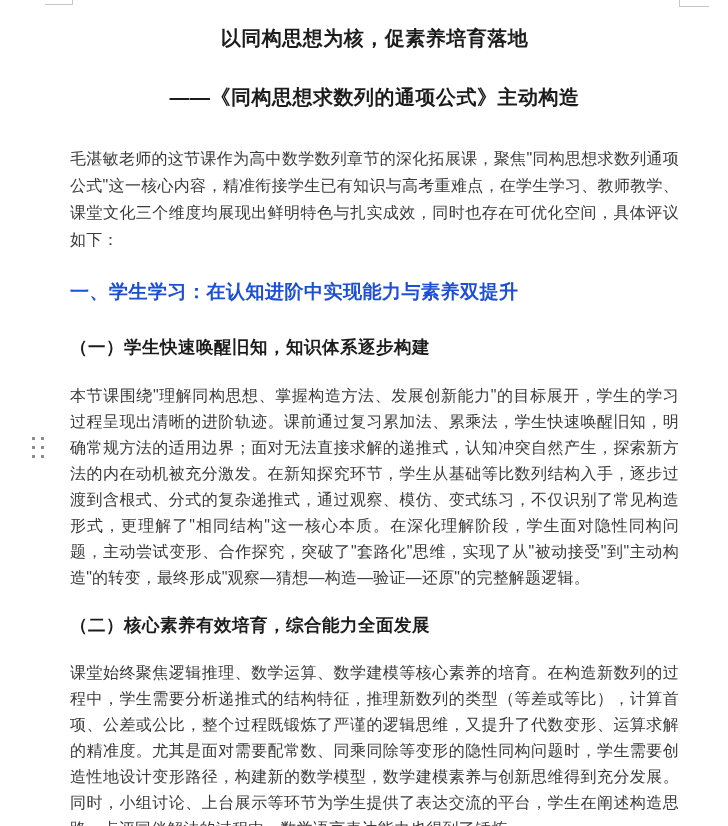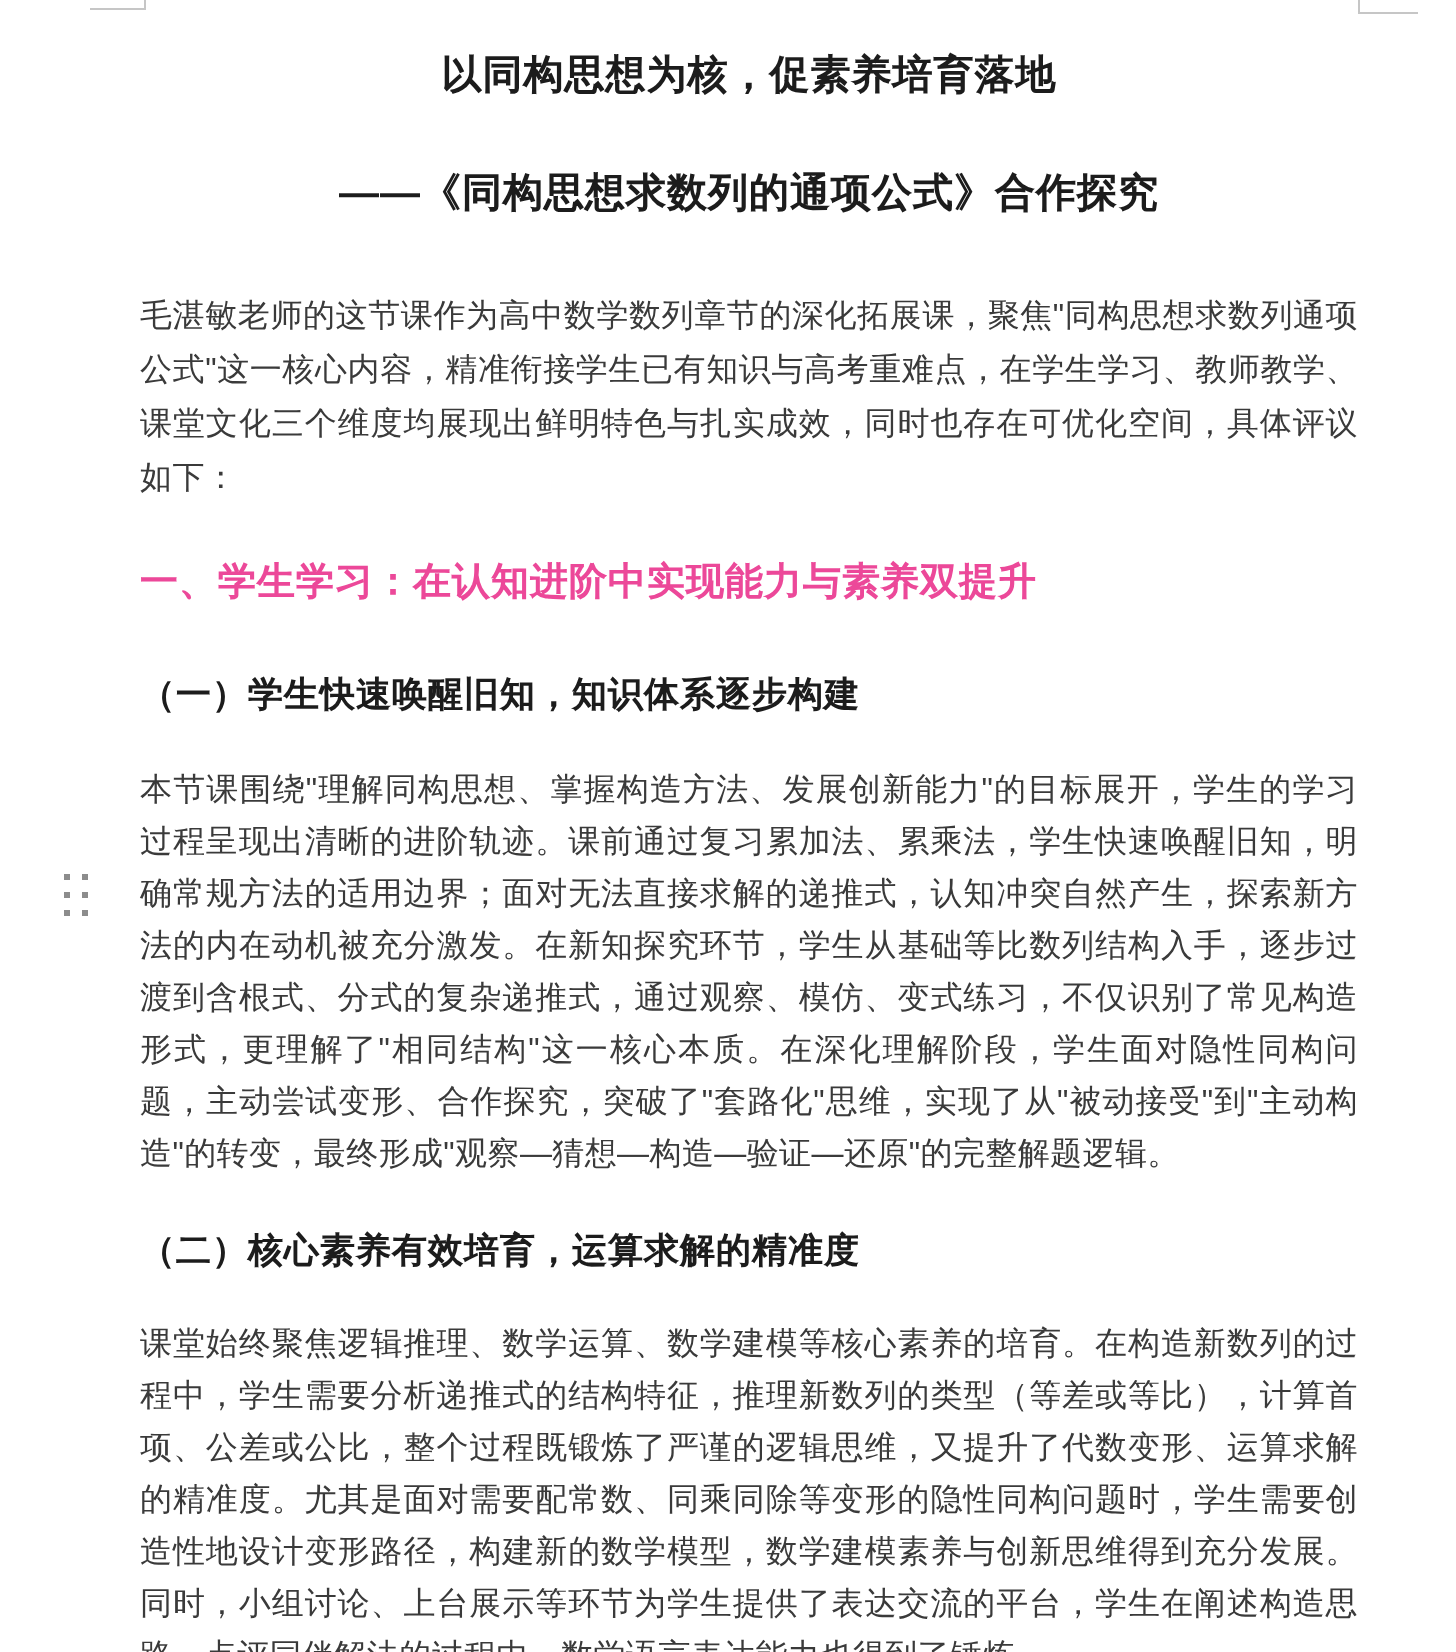--- a/index.html
+++ b/index.html
@@ -62,21 +62,21 @@
     color: #3a3a3a;
     text-align: justify;
     word-break: break-all;
     margin: 0;
   }
   .intro { margin-top: 35px; line-height: 27px; }
   .h1 {
     margin: 26px 0 0 0;
     font-size: 19px; line-height: 25px;
     font-weight: 700; letter-spacing: 0.5px;
-    color: #ec4899;
+    color: #1d4ed8;
   }
   .h2 {
     font-size: 17.5px; line-height: 24px;
     font-weight: 700; letter-spacing: 0.5px;
     color: #1c1c1c;
   }
   .h2-a { margin: 31px 0 0 0; }
   .h2-b { margin: 22px 0 0 0; }
   .para-a { margin-top: 24px; }
   .para-b { margin-top: 23px; }
@@ -95,28 +95,28 @@
       <i></i>
       <i></i>
       <i></i>
       <i></i>
   </div>
 
   <div class="content">
 
     <div class="doc-title">以同构思想为核，促素养培育落地</div>
 
-    <div class="doc-subtitle">——《同构思想求数列的通项公式》合作探究</div>
+    <div class="doc-subtitle">——《同构思想求数列的通项公式》主动构造</div>
 
     <p class="body-para intro">毛湛敏老师的这节课作为高中数学数列章节的深化拓展课，聚焦"同构思想求数列通项公式"这一核心内容，精准衔接学生已有知识与高考重难点，在学生学习、教师教学、课堂文化三个维度均展现出鲜明特色与扎实成效，同时也存在可优化空间，具体评议如下：</p>
 
     <div class="h1">一、学生学习：在认知进阶中实现能力与素养双提升</div>
 
     <div class="h2 h2-a">（一）学生快速唤醒旧知，知识体系逐步构建</div>
 
     <p class="body-para para-a">本节课围绕"理解同构思想、掌握构造方法、发展创新能力"的目标展开，学生的学习过程呈现出清晰的进阶轨迹。课前通过复习累加法、累乘法，学生快速唤醒旧知，明确常规方法的适用边界；面对无法直接求解的递推式，认知冲突自然产生，探索新方法的内在动机被充分激发。在新知探究环节，学生从基础等比数列结构入手，逐步过渡到含根式、分式的复杂递推式，通过观察、模仿、变式练习，不仅识别了常见构造形式，更理解了"相同结构"这一核心本质。在深化理解阶段，学生面对隐性同构问题，主动尝试变形、合作探究，突破了"套路化"思维，实现了从"被动接受"到"主动构造"的转变，最终形成"观察—猜想—构造—验证—还原"的完整解题逻辑。</p>
 
-    <div class="h2 h2-b">（二）核心素养有效培育，运算求解的精准度</div>
+    <div class="h2 h2-b">（二）核心素养有效培育，综合能力全面发展</div>
 
     <p class="body-para para-b">课堂始终聚焦逻辑推理、数学运算、数学建模等核心素养的培育。在构造新数列的过程中，学生需要分析递推式的结构特征，推理新数列的类型（等差或等比），计算首项、公差或公比，整个过程既锻炼了严谨的逻辑思维，又提升了代数变形、运算求解的精准度。尤其是面对需要配常数、同乘同除等变形的隐性同构问题时，学生需要创造性地设计变形路径，构建新的数学模型，数学建模素养与创新思维得到充分发展。同时，小组讨论、上台展示等环节为学生提供了表达交流的平台，学生在阐述构造思路、点评同伴解法的过程中，数学语言表达能力也得到了锤炼</p>
 
   </div>
 </div>
 
 </body></html>

